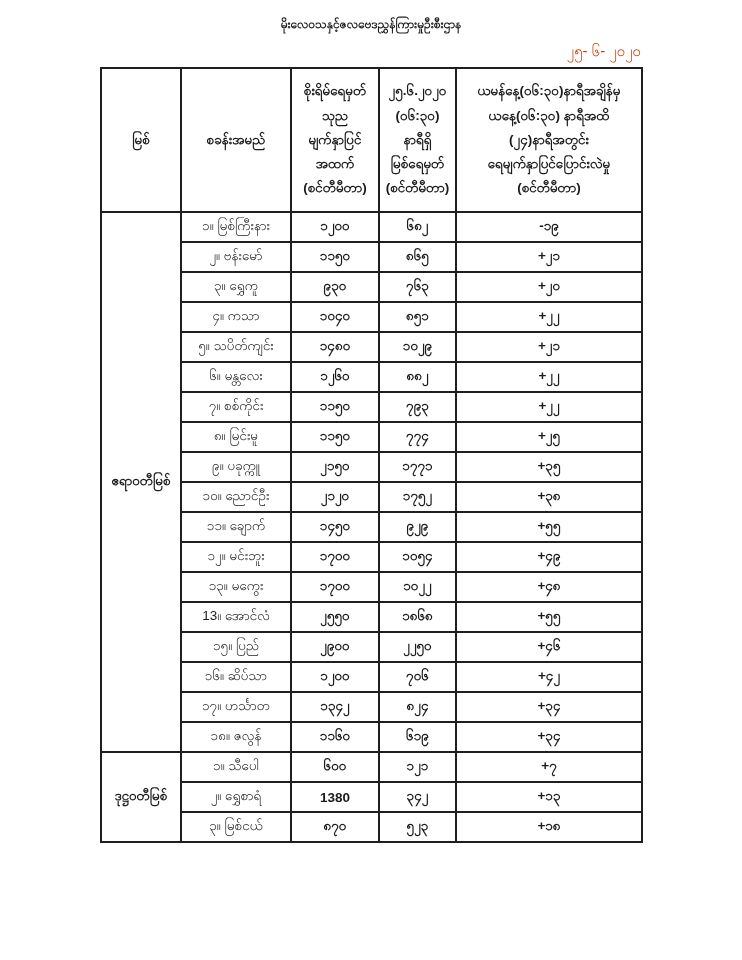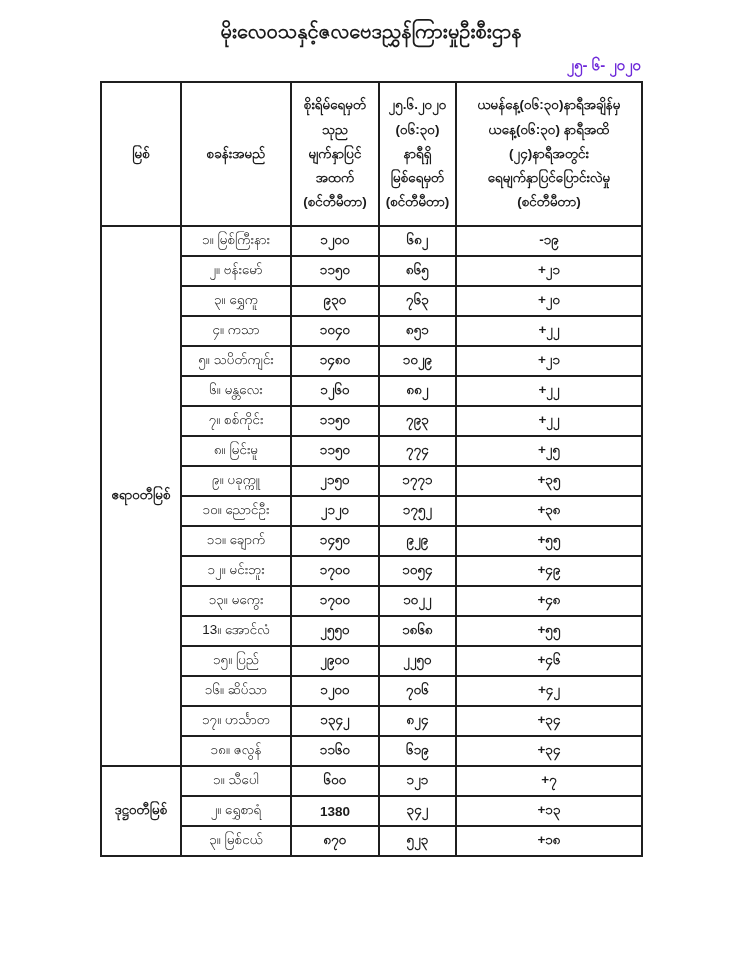--- a/index.html
+++ b/index.html
@@ -13,33 +13,33 @@
     height: 960px;
     background: #ffffff;
     color: #1b1b1b;
     font-family: "Liberation Sans", "DejaVu Sans", sans-serif;
     overflow: hidden;
   }
   .title-block {
     padding-top: 14px;
     text-align: center;
     font-weight: bold;
-    font-size: 20px;
+    font-size: 12px;
     line-height: 1.75;
     color: #1b1b1b;
   }
   .report-date {
     width: 541px;
     margin-left: 100px;
     text-align: right;
-    font-weight: 700;
+    font-weight: 400;
     font-size: 15px;
     margin-top: 6px;
     margin-bottom: 4px;
-    color: #6d28d9;
+    color: #c2410c;
   }
   table.river-table {
     border-collapse: collapse;
     table-layout: fixed;
     margin-left: 100px;
     width: 541px;
   }
   table.river-table th,
   table.river-table td {
     border: 2px solid #1f1f1f;

